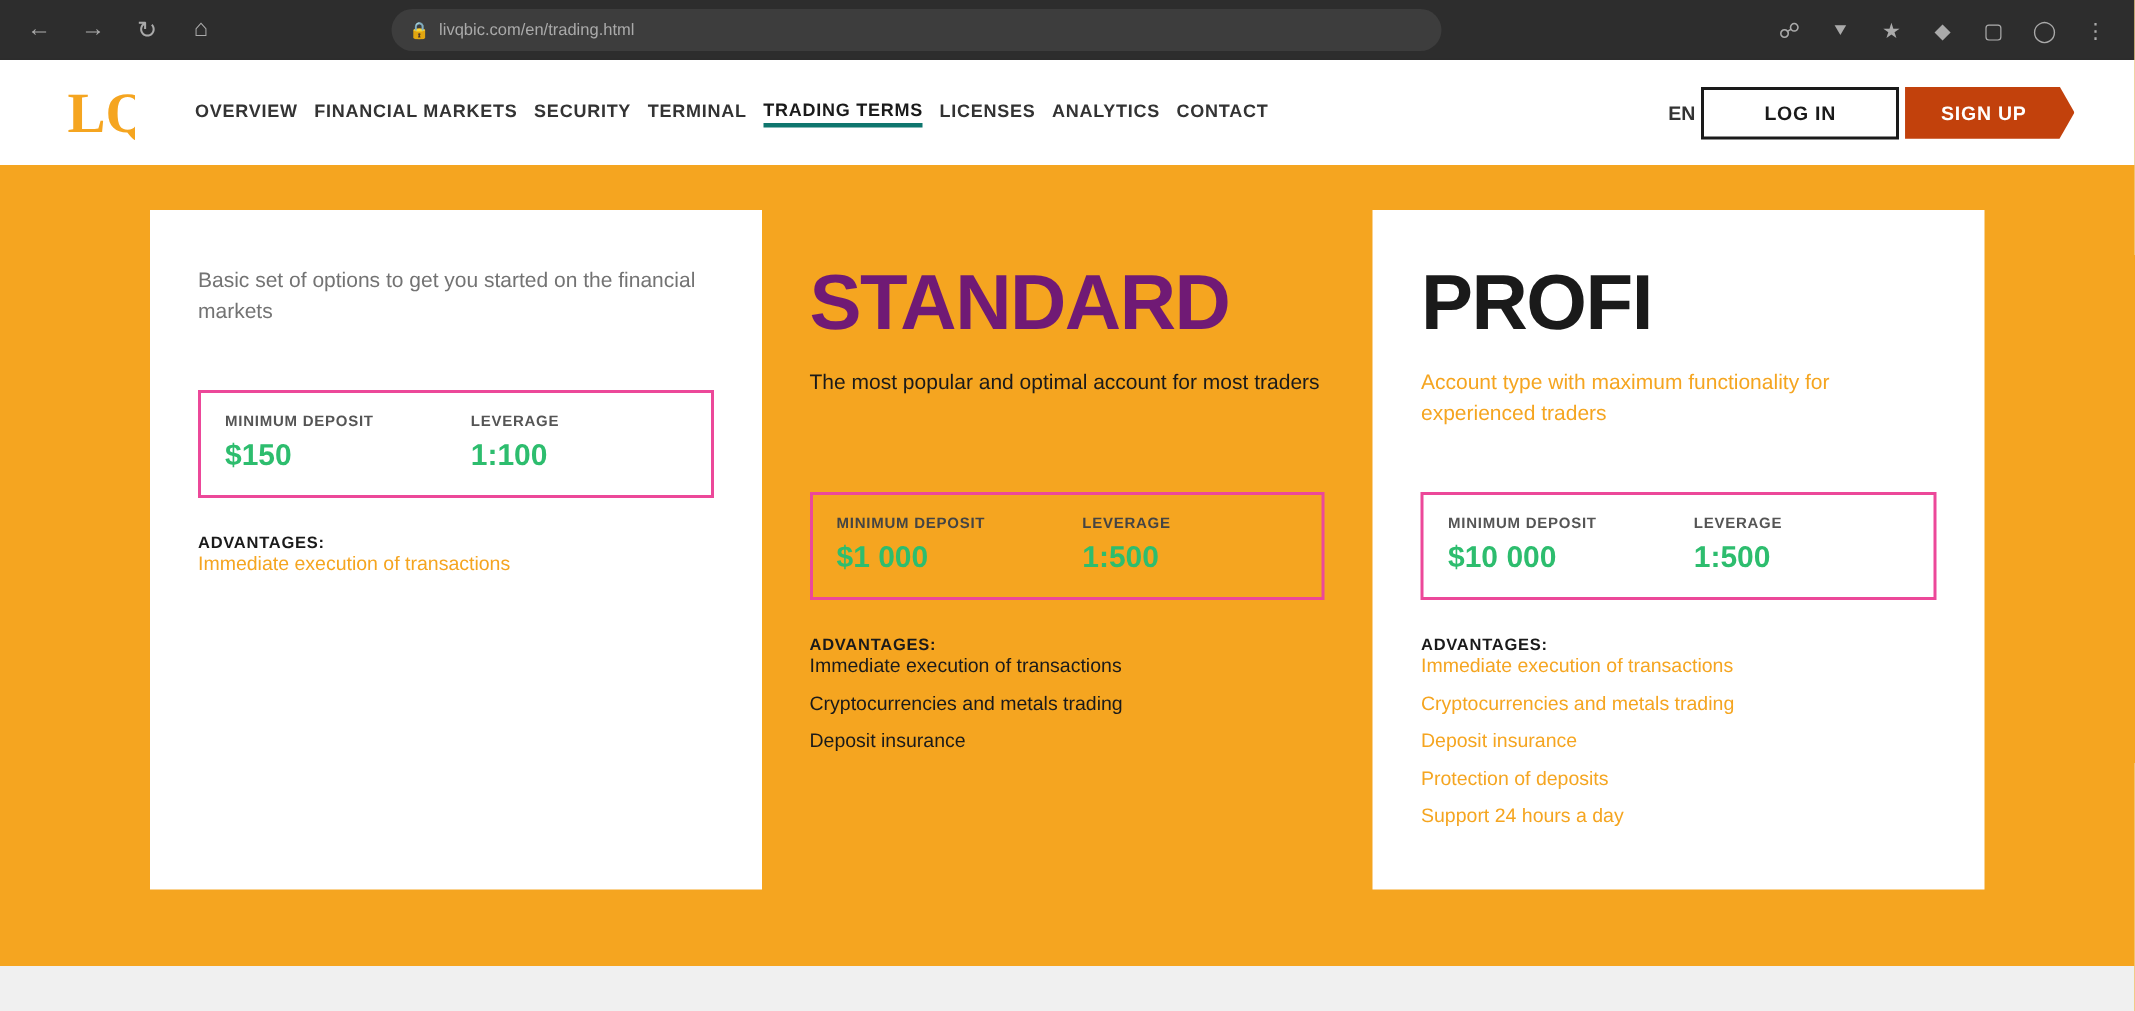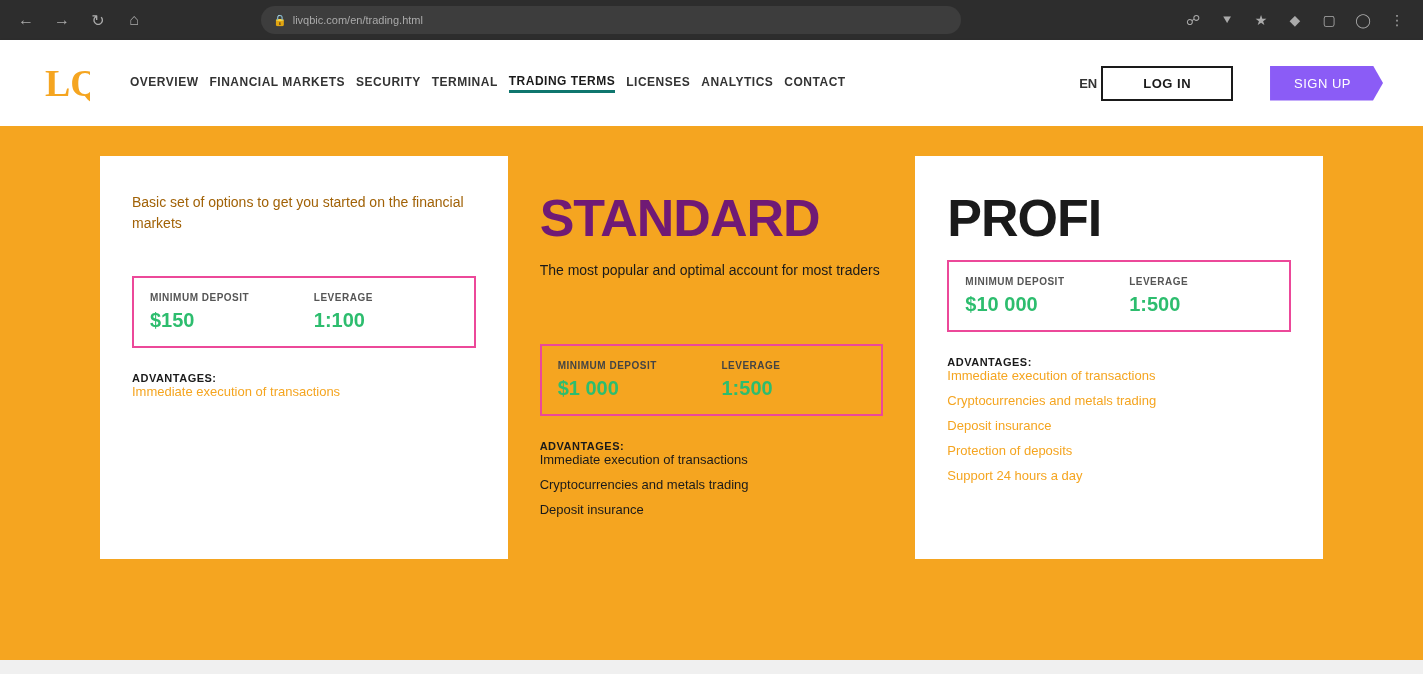--- a/index.html
+++ b/index.html
@@ -53,21 +53,21 @@
       height: 28px;
       display: flex;
       align-items: center;
       justify-content: center;
       cursor: pointer;
     }
 
     
     .site-header {
       background: #fff;
-      height: 86px;
+      height: 70px;
       display: flex;
       padding: 0 40px;
       box-shadow: 0 1px 3px rgba(0,0,0,0.1);
     }
     .logo {
       display: flex;
       align-items: center;
       margin-right: 40px;
     }
     .logo-icon {
@@ -111,31 +111,30 @@
       border: 2px solid #1a1a1a;
       background: transparent;
       color: #1a1a1a;
       padding: 8px 40px;
       font-weight: 700;
       font-size: 13px;
       cursor: pointer;
       letter-spacing: 0.5px;
     }
     .signup-btn {
-      background: #8b5cf6;
+      background: #c2410c;
       color: #fff;
       padding: 10px 24px;
-      font-weight: 400;
+      font-weight: 700;
       font-size: 13px;
       cursor: pointer;
       border: none;
       letter-spacing: 0.5px;
       clip-path: polygon(0 0, calc(100% - 10px) 0, 100% 50%, calc(100% - 10px) 100%, 0 100%);
       padding-right: 32px;
-      margin-left: 33px;
     }
 
     
     .main-content {
       background: #f5a520;
       padding: 30px 100px;
       min-height: 534px;
     }
     .cards-container {
       display: grid;
@@ -157,21 +156,21 @@
       color: #1a1a1a;
       letter-spacing: -1px;
       margin-bottom: 16px;
       line-height: 1;
     }
     .card.standard .card-title {
       color: #701a75;
     }
     .card-desc {
       font-size: 14px;
-      color: #a16207;
+      color: #737373;
       line-height: 1.5;
       min-height: 60px;
       margin-bottom: 24px;
     }
     .card.standard .card-desc {
       color: #1a1a1a;
     }
     .card.profi .card-desc {
       color: #f5a520;
     }
@@ -293,20 +292,21 @@
         <div class="stat-value">1:500</div>
       </div>
       <div class="advantages-label">ADVANTAGES:</div>
       <div class="advantage-item">Immediate execution of transactions</div>
       <div class="advantage-item">Cryptocurrencies and metals trading</div>
       <div class="advantage-item">Deposit insurance</div>
     </div>
 
     <div class="card profi">
       <div class="card-title">PROFI</div>
+      <div class="card-desc">Account type with maximum functionality for experienced traders</div>
       <div class="stats-box">
         <div class="stat-label">MINIMUM DEPOSIT</div>
         <div class="stat-label">LEVERAGE</div>
         <div class="stat-value">$10 000</div>
         <div class="stat-value">1:500</div>
       </div>
       <div class="advantages-label">ADVANTAGES:</div>
       <div class="advantage-item">Immediate execution of transactions</div>
       <div class="advantage-item">Cryptocurrencies and metals trading</div>
       <div class="advantage-item">Deposit insurance</div>

